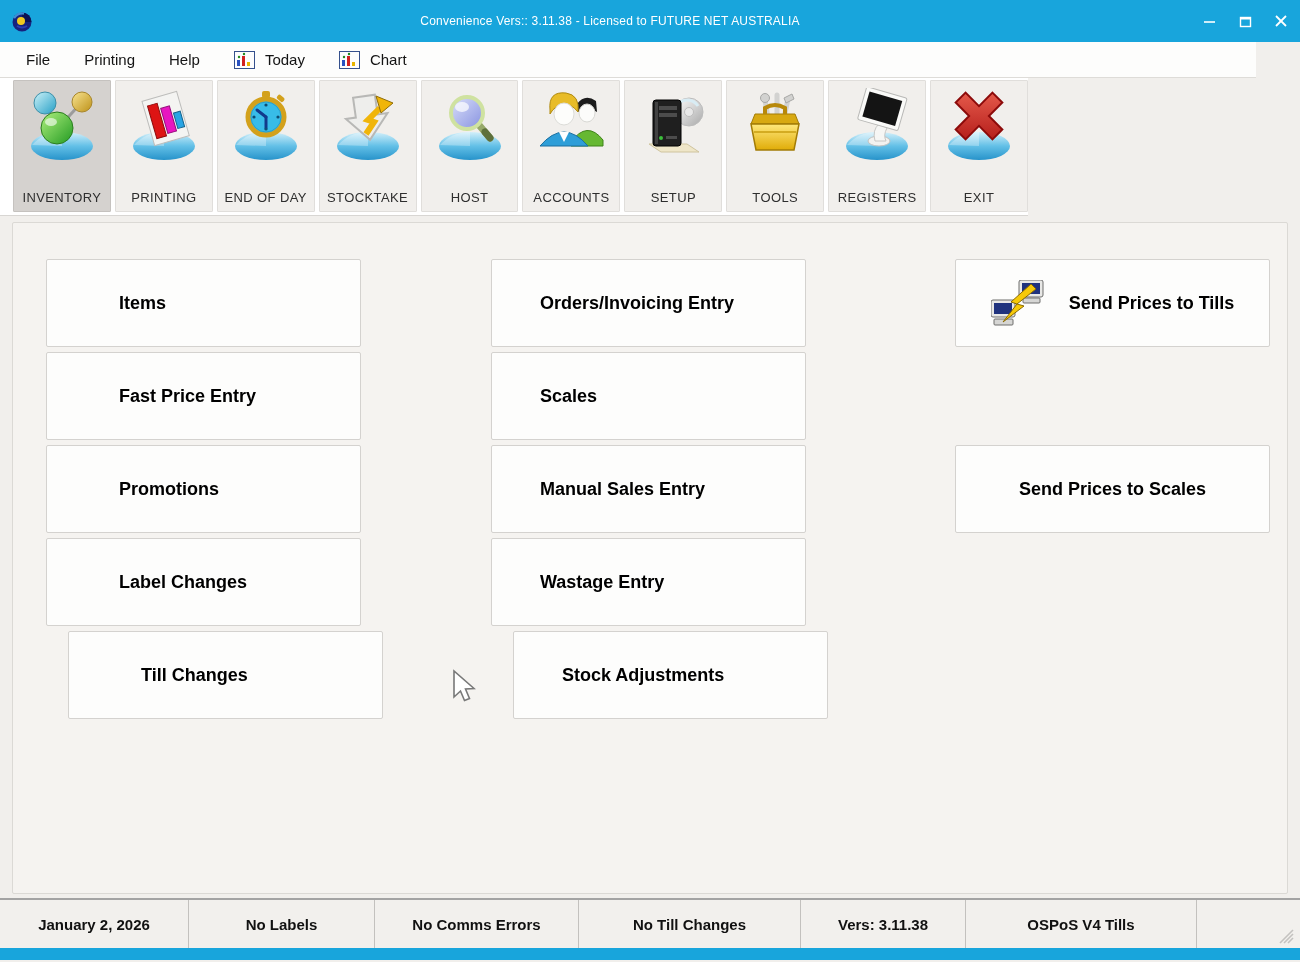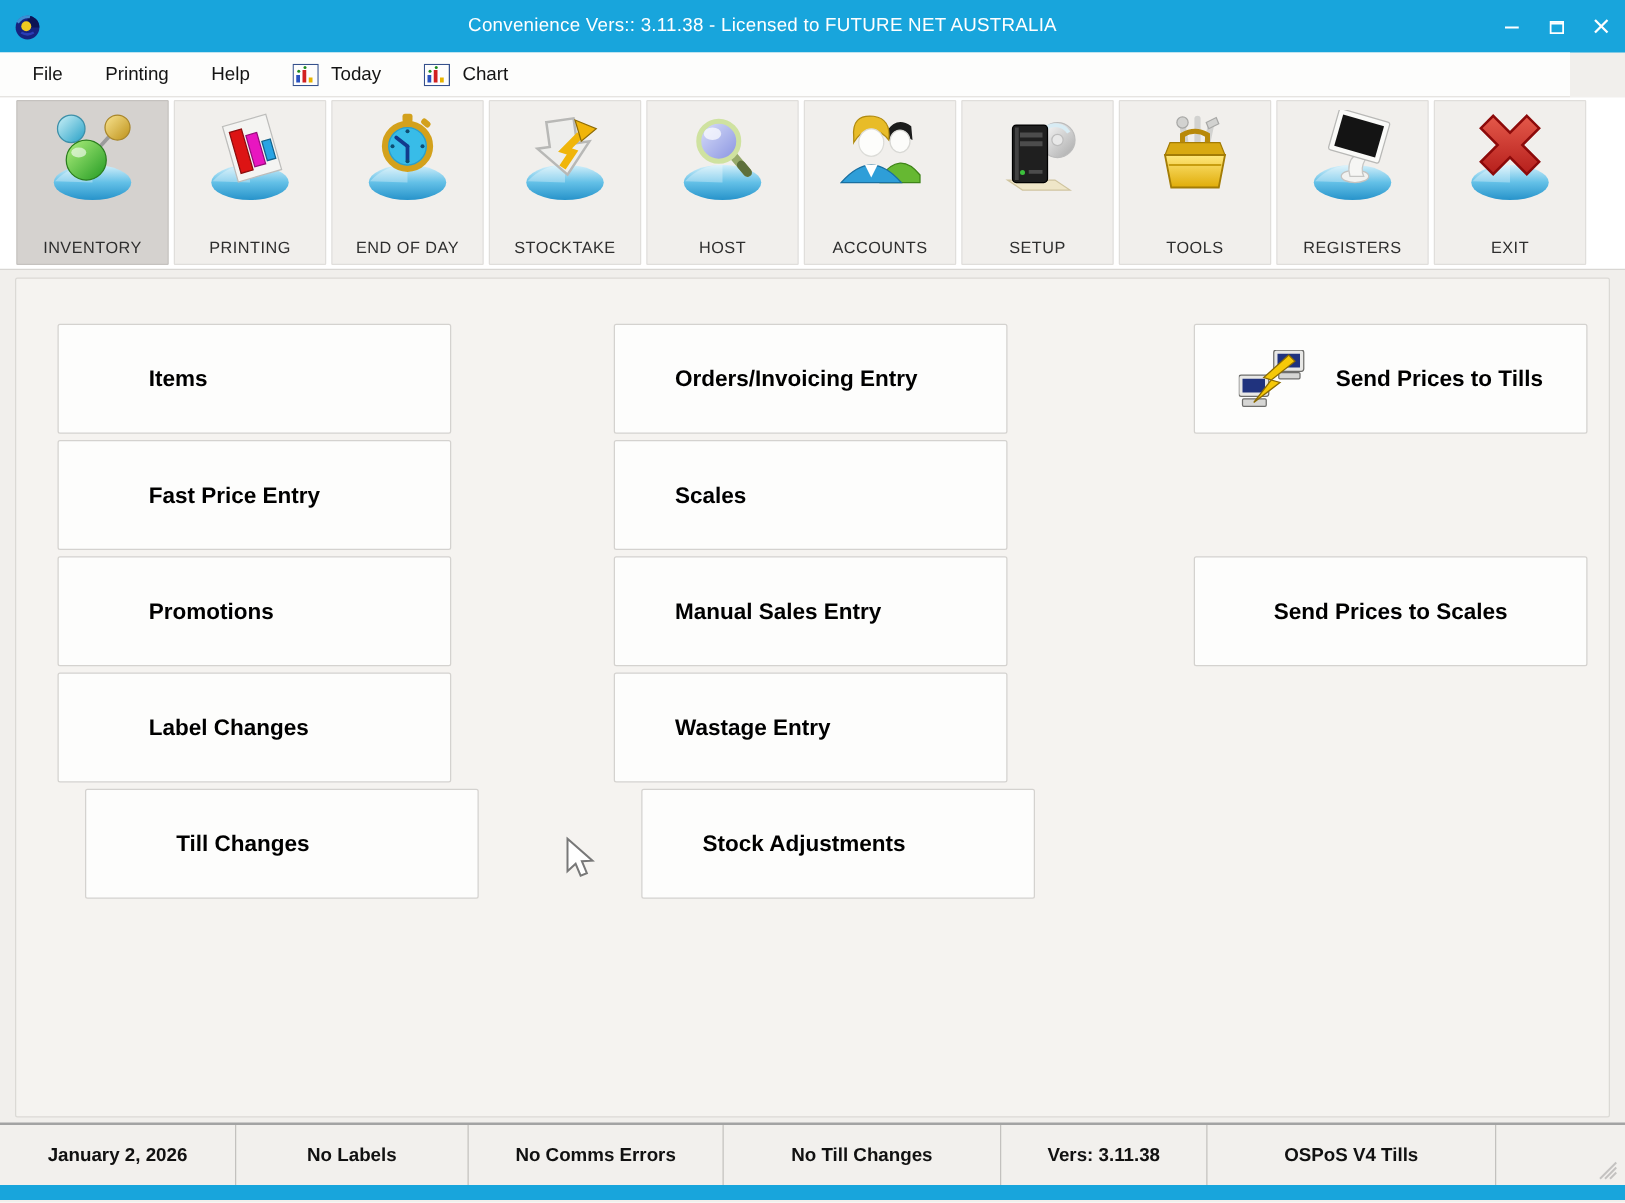--- a/index.html
+++ b/index.html
@@ -3,31 +3,31 @@
 <meta charset="utf-8">
 <style>
   * { margin:0; padding:0; box-sizing:border-box; }
   html,body { width:1300px; height:962px; }
   body { font-family:"Liberation Sans", sans-serif; background:#fdfdfc; }
   .window { position:relative; width:1300px; height:962px; background:#f1efec; overflow:hidden; }
 
   
   .titlebar { position:absolute; left:0; top:0; width:1300px; height:42px; background:#18a5dc; display:flex; align-items:center; }
   .app-logo { position:absolute; left:10px; top:9px; width:24px; height:24px; }
-  .title-text { position:absolute; left:0; top:0; width:1220px; height:42px; line-height:42px; text-align:center; color:#ffffff; font-size:15px; letter-spacing:0.2px; }
+  .title-text { position:absolute; left:0; top:0; width:1220px; height:42px; line-height:42px; text-align:center; color:#ffffff; font-size:12px; letter-spacing:0.2px; }
   .win-controls { position:absolute; right:8px; top:0; height:42px; display:flex; align-items:center; gap:14px; }
   .win-btn { width:22px; height:22px; display:flex; align-items:center; justify-content:center; cursor:default; }
 
   
   .menubar { position:absolute; left:0; top:42px; width:1256px; height:36px; background:#fdfdfc; border-bottom:1px solid #dedcd8; display:flex; align-items:center; padding-left:26px; }
   .menu-item { font-size:15px; color:#141414; margin-right:34px; display:flex; align-items:center; gap:10px; cursor:default; }
   .menu-item .mini-chart { display:inline-block; }
 
   
-  .toolbar { position:absolute; left:0; top:78px; width:1300px; height:138px; background:#ffffff; border-bottom:1px solid #d8d6d3; display:flex; align-items:flex-start; padding:2px 0 0 13px; gap:4px; }
+  .toolbar { position:absolute; left:0; top:78px; width:1028px; height:138px; background:#ffffff; border-bottom:1px solid #d8d6d3; display:flex; align-items:flex-start; padding:2px 0 0 13px; gap:4px;justify-content:flex-end; }
   .tb-btn { width:122px; height:132px; background:#f1efec; border:1px solid #e0ded
 b; border:1px solid #e0dedb; border-radius:1px; display:flex; flex-direction:column; align-items:center; justify-content:space-between; padding:7px 2px 6px 2px; cursor:default; }
   .tb-btn.selected { background:#d5d2cf; border-color:#c5c2bf; }
   .tb-label { font-size:13px; color:#2e2e2e; letter-spacing:0.4px; white-space:nowrap; }
   .tbicon { width:76px; height:76px; }
 
   
   .content-panel { position:absolute; left:12px; top:222px; width:1276px; height:672px; background:#f5f3f0; border:1px solid #dbd9d5; border-radius:2px; }
   .big-btn { position:absolute; width:315px; height:88px; background:#fdfdfc; border:1px solid #d4d2cf; border-radius:2px; display:flex; align-items:center; font-size:18px; font-weight:bold; color:#000; cursor:default; }
   .col1 { left:33px; padding-left:72px; }

